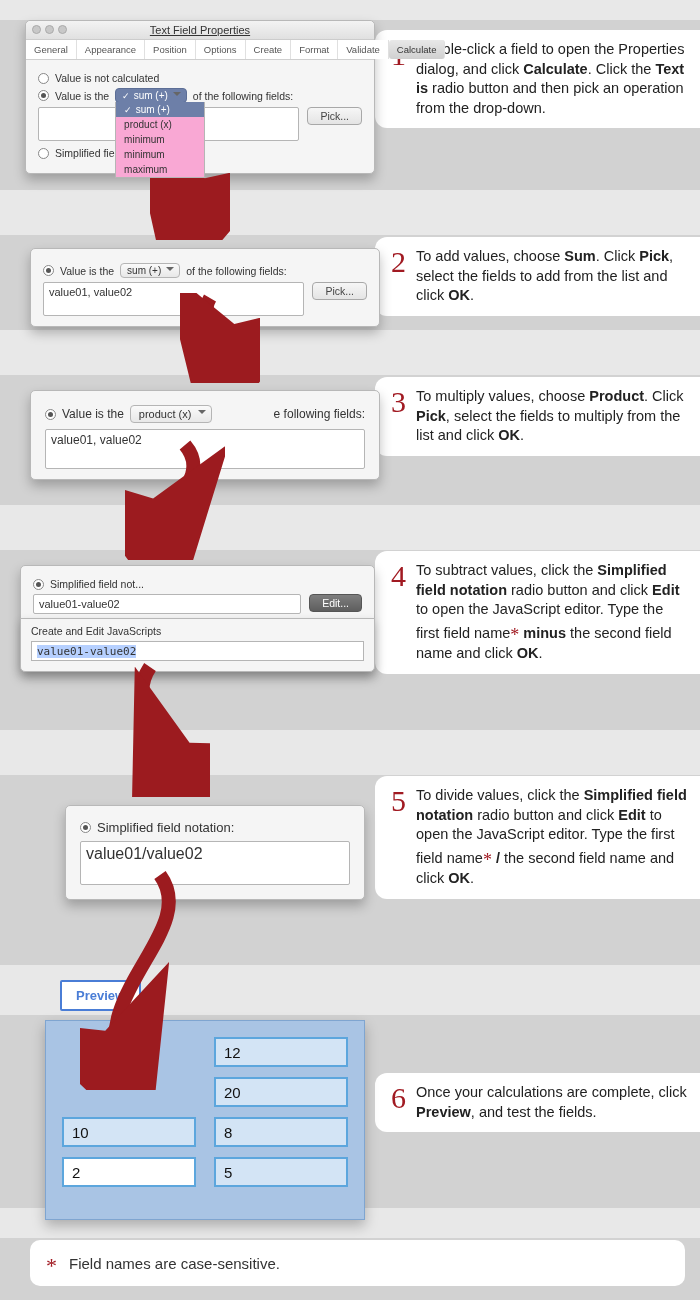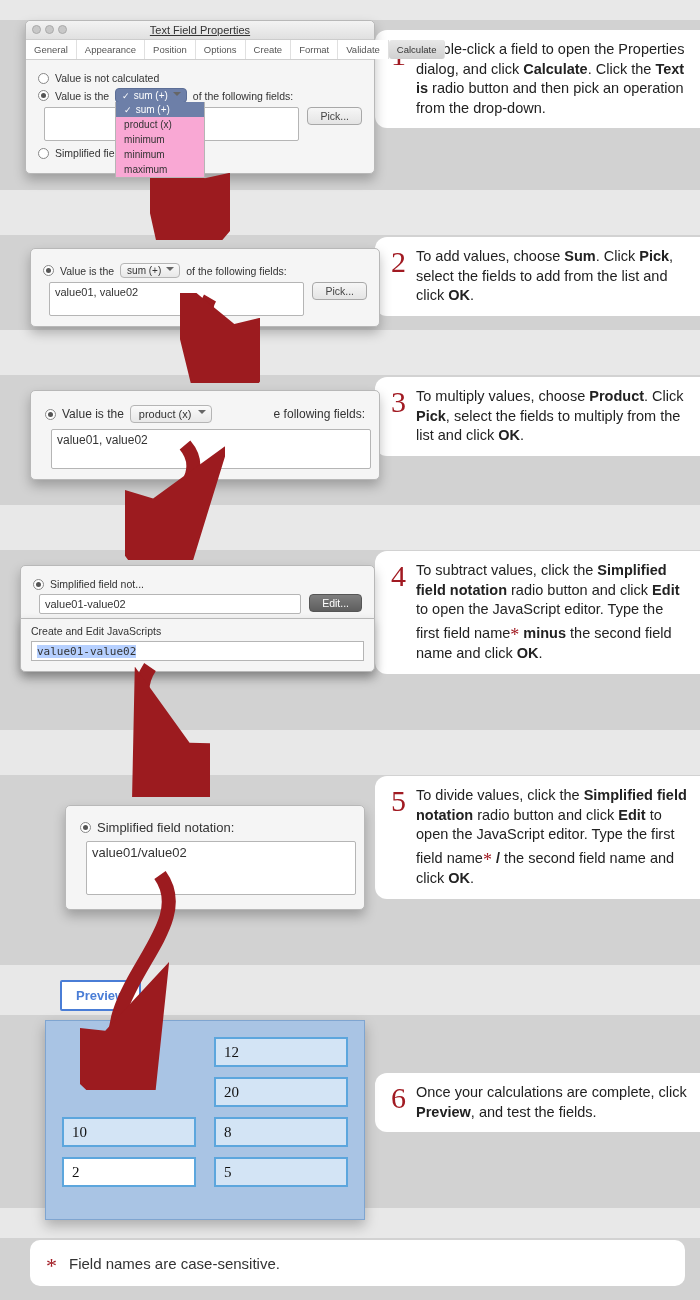--- a/index.html
+++ b/index.html
@@ -67,21 +67,21 @@
     position: absolute; top: 100%; left: -1px; min-width: 90px;
     background: #f9a8d4; border: 1px solid #b5b5b5; border-top: none;
     z-index: 10;
   }
   .dd-menu div { padding: 2px 8px; font-size: 10px; color: #333; }
   .dd-menu .selm { background: #6d7fa8; color: #fff; }
   .chk { font-weight: normal; color: #fff; font-size: 9px; margin-right: 4px;}
   .field-box {
     background: #fff; border: 1px solid #b5b5b5;
     width: 100%; height: 34px; border-radius: 2px;
-    padding: 3px 5px; font-size: 11px; color: #333; margin-left: 6px;
+    padding: 3px 5px; font-size: 11px; color: #333;
   }
   .pick-btn, .edit-btn {
     display: inline-block; padding: 2px 12px; font-size: 10.5px;
     border: 1px solid #a8a8a8; border-radius: 4px;
     background: linear-gradient(#f6f6f6,#e4e4e4); color: #444;
   }
   .edit-btn.active { background: linear-gradient(#7e7e7e,#5e5e5e); color: #fff; border-color: #555;}
   .flex-row { display: flex; gap: 8px; align-items: flex-start; }
   
   .step {
@@ -102,21 +102,20 @@
   
   .prev-btn {
     position: absolute; background: #fff; border: 2px solid #4a7dd6;
     color: #4a7dd6; font-weight: 600; font-size: 13px;
     padding: 6px 14px; border-radius: 2px;
   }
   .prev-box {
     position: absolute; background: #a9c4e4; border: 1px solid #7fa5d0;
     box-shadow: 0 6px 12px rgba(0,0,0,.25);
     padding: 16px;
-    font-family: Liberation Serif, serif;
   }
   .pv-grid { display: grid; grid-template-columns: 1fr 1fr; gap: 10px 18px; }
   .pv-cell {
     background: #d3e4f5; border: 2px solid #5ca6dd;
     height: 30px; display: flex; align-items: center; padding: 0 8px;
     font-size: 15px; color: #111;
   }
   .pv-cell.white { background: #fff; }
   
   .footnote {
@@ -273,21 +272,21 @@
         <div class="js-code"><span class="sel">value01-value02</span></div>
       </div>
     </div>
   </div>
 
   <div class="panel" style="top:785px;left:40px;width:300px;padding:10px 14px 14px 14px">
     <div class="radio-row" style="font-size:13px">
       <span class="radio sel"></span>
       <span>Simplified field notation:</span>
     </div>
-    <div class="field-box" style="margin-top:6px;height:54px;font-size:13px">value01/value02</div>
+    <div class="field-box" style="margin-top:6px;height:44px;font-size:16px">value01/value02</div>
   </div>
 
   <div class="prev-btn" style="top:960px;left:35px"><span>Preview</span></div>
   <div class="prev-box" style="top:1000px;left:20px;width:320px;height:200px">
     <div class="pv-grid" id="pv-grid">
         <div class="pv-cell" style="visibility: hidden;"></div>
         <div class="pv-cell">12</div>
         <div class="pv-cell" style="visibility: hidden;"></div>
         <div class="pv-cell">20</div>
         <div class="pv-cell">10</div>

